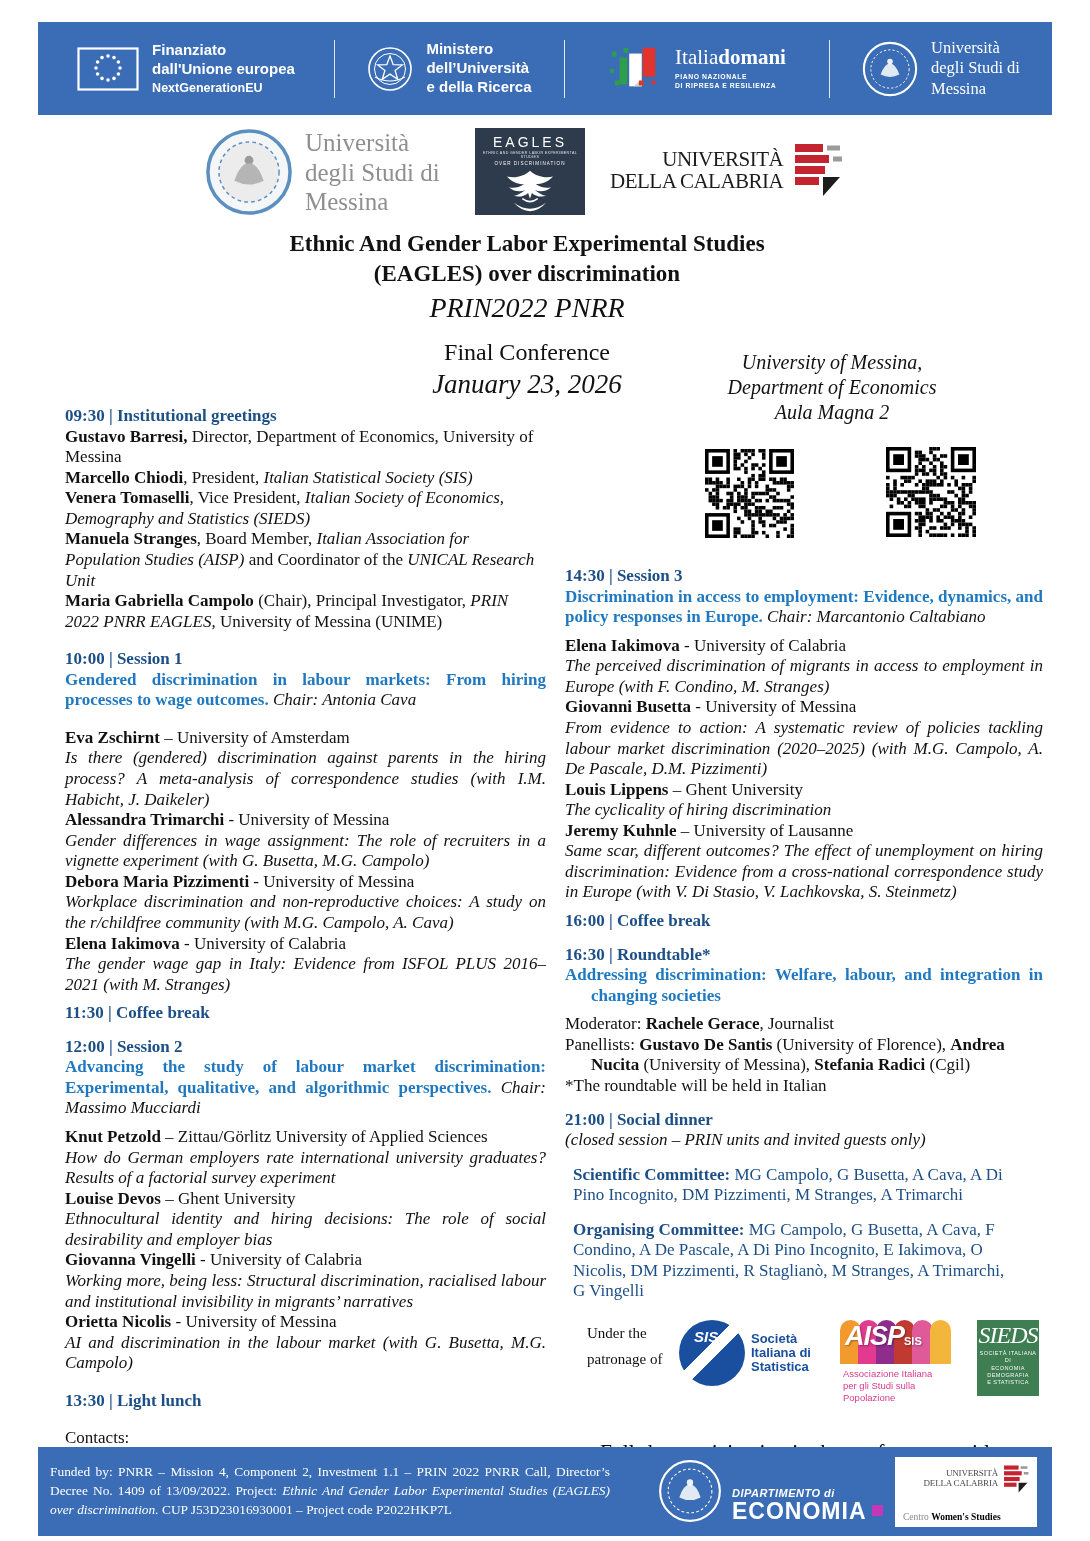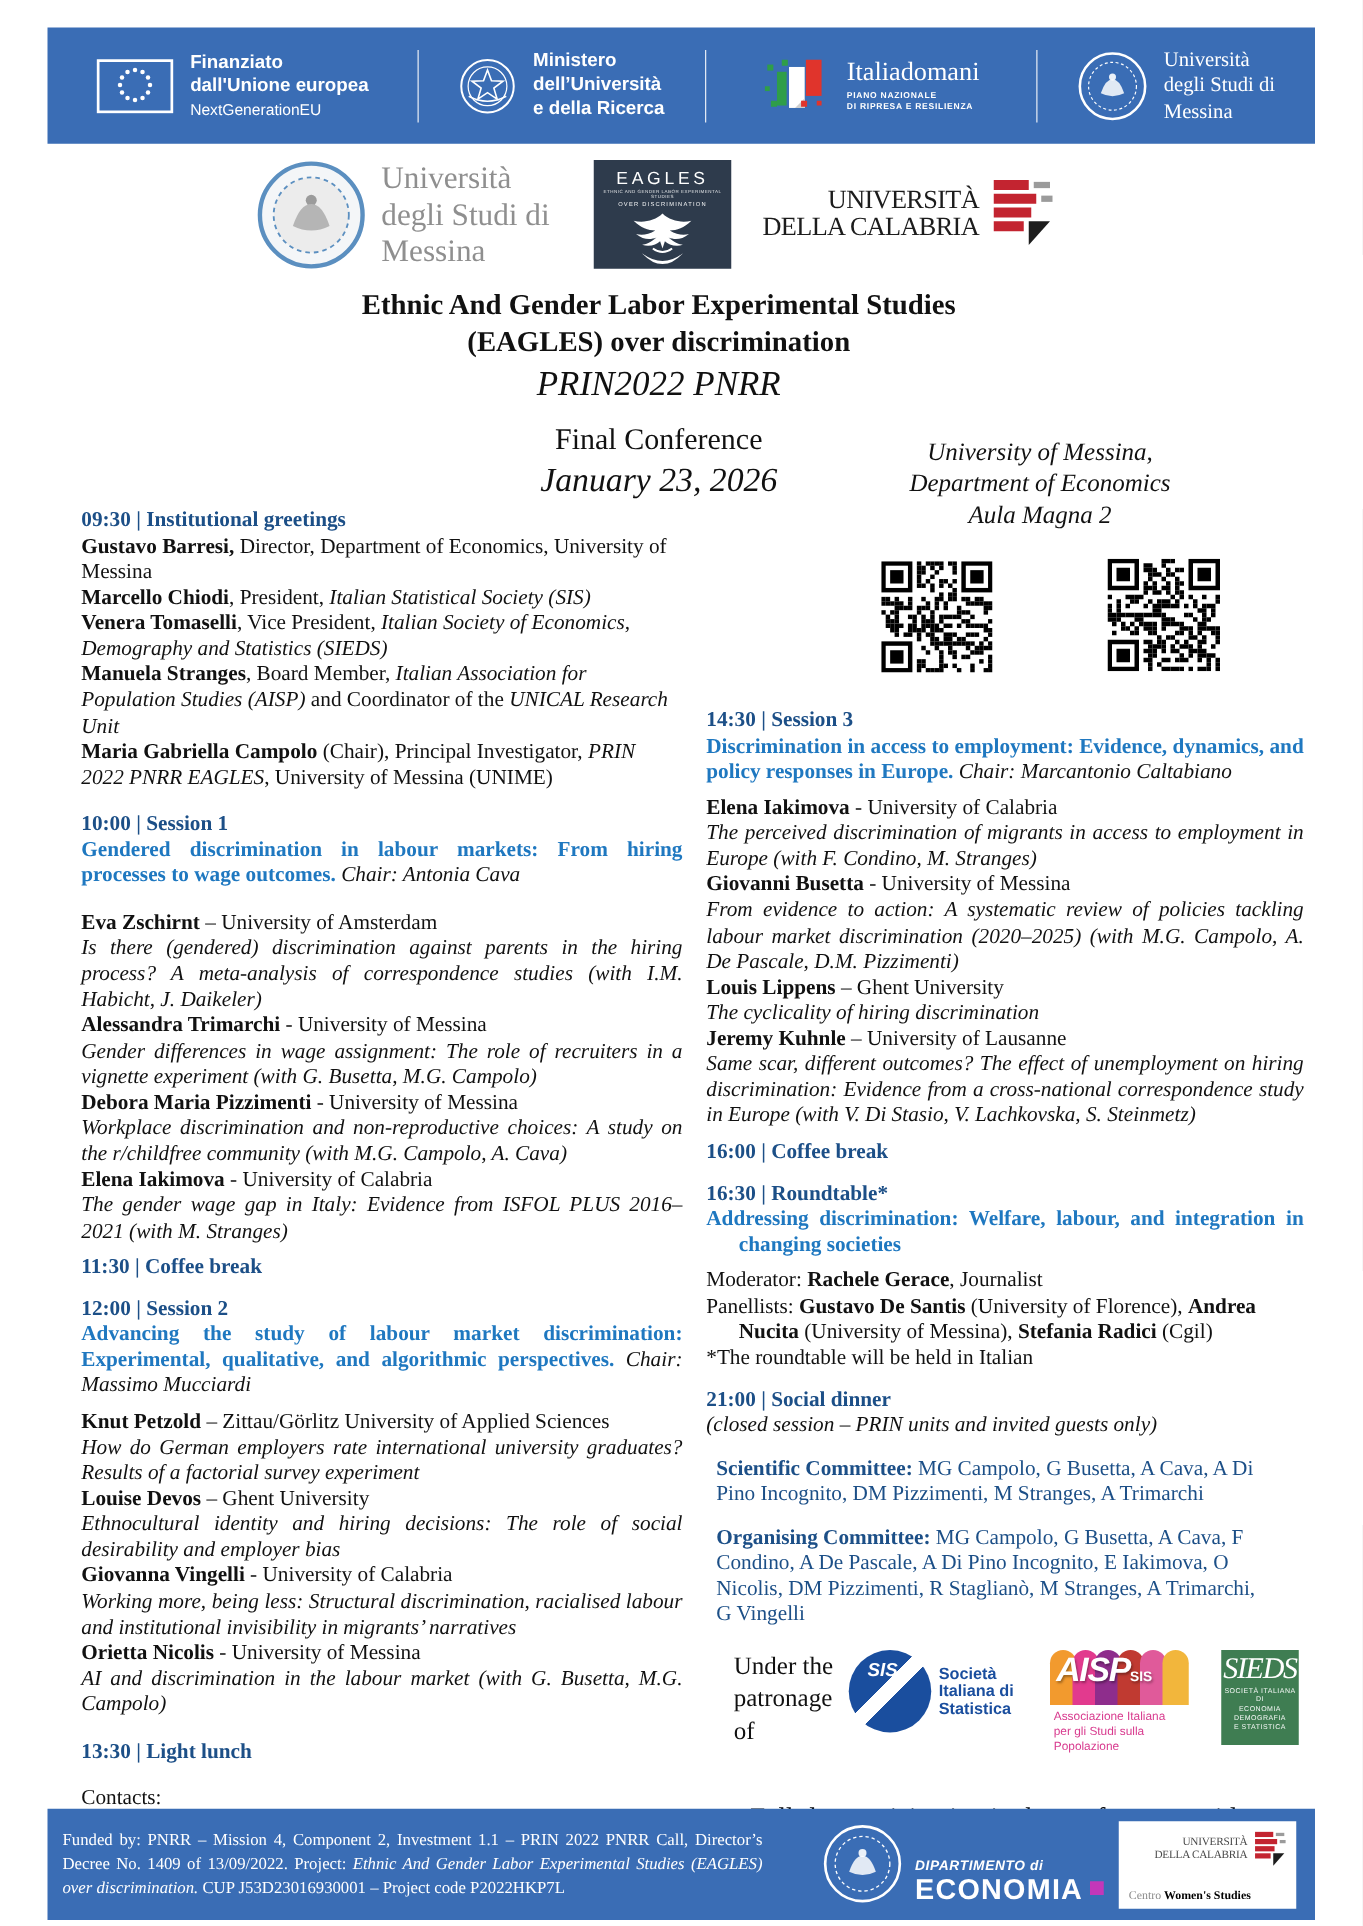--- a/index.html
+++ b/index.html
@@ -11,23 +11,23 @@
   body{background:#e8e8e8;font-family:"Liberation Serif",serif}
   .page{position:relative;width:1090px;height:1541px;background:#fff;margin:0 auto;overflow:hidden;color:#111}
 
   
   .banner{position:absolute;left:38px;top:22px;width:1014px;height:93px;background:var(--banner_blue);
           display:flex;align-items:center;color:#fff;font-family:"Liberation Sans",sans-serif}
   .bcell{display:flex;align-items:center;justify-content:center;gap:13px;height:100%}
   .c1{flex:0 0 296px}.c2{flex:0 0 229px}.c3{flex:0 0 264px}.c4{flex:1 1 auto}
   .vsep{width:1px;height:58px;background:rgba(255,255,255,.85);flex:0 0 1px}
   .b15{font-size:15px;font-weight:bold;line-height:1.25}
-  .b13{font-size:12.5px;font-weight:normal;margin-top:3px;line-height:1.1}
+  .b13{font-size:12.5px;font-weight:bold;margin-top:3px;line-height:1.1}
   .idword{font-family:"Liberation Serif",serif;font-size:21px;line-height:1}
-  .idword b{font-weight:normal}
+  .idword b{font-weight:bold}
   .idsub{font-size:6.8px;font-weight:bold;letter-spacing:.6px;line-height:1.35;margin-top:4px}
   .unime-banner-text{font-family:"Liberation Serif",serif;font-size:16.5px;line-height:1.25}
 
   
   .logorow{position:absolute;left:0;top:0;width:100%}
   .unime-row{position:absolute;left:205px;top:128px;display:flex;align-items:center;gap:12px}
   .unime-row .seal{color:#5B8FC0}
   .unime-row-text{font-size:25px;color:var(--gray_logo);line-height:1.18}
   .seal{display:block}
   .eagles{position:absolute;left:475px;top:128px;width:110px;height:87px;background:var(--eagles_bg);
@@ -63,21 +63,21 @@
   .hang{padding-left:26px;text-indent:-26px}
   .gap1{margin-top:8px}.gap2{margin-top:17px}.gap3{margin-top:25px}
   .cm{color:var(--navy);margin-top:14px;padding-left:8px;padding-right:34px}
   .sg.b{font-weight:bold}
   .sg.i{font-style:italic}
   .sg.sb{font-weight:bold;color:var(--session_blue)}
   a.sg{color:var(--link_blue);text-decoration:underline;cursor:pointer}
 
   
   .patronage{display:flex;align-items:flex-start;margin-top:18px;padding-left:22px}
-  .pat-text{font-size:20px;line-height:26px;width:92px;flex:0 0 92px}
+  .pat-text{font-size:15px;line-height:26px;width:92px;flex:0 0 92px}
   .sis-logo{display:flex;align-items:center;margin-left:0}
   .sis-circle{position:relative;width:66px;height:66px;border-radius:50%;flex:0 0 66px;
       background:linear-gradient(135deg,var(--sis_blue) 0 42%,#fff 42% 55%,var(--sis_blue) 55%)}
   .sis-circle span{position:absolute;left:15px;top:8px;color:#fff;font-weight:bold;font-style:italic;
       font-size:15px;font-family:"Liberation Sans",sans-serif}
   .sis-text{color:var(--sis_blue);font-family:"Liberation Sans",sans-serif;font-weight:bold;
       font-size:13px;line-height:1.1;margin-left:6px;width:78px}
   .aisp-logo{position:relative;width:118px;height:76px;margin-left:14px;font-family:"Liberation Sans",sans-serif}
   .aisp-heads{display:flex;height:44px}
   .aisp-heads i{display:block;width:21px;height:44px;border-radius:11px 11px 0 0;margin-left:-3px}

